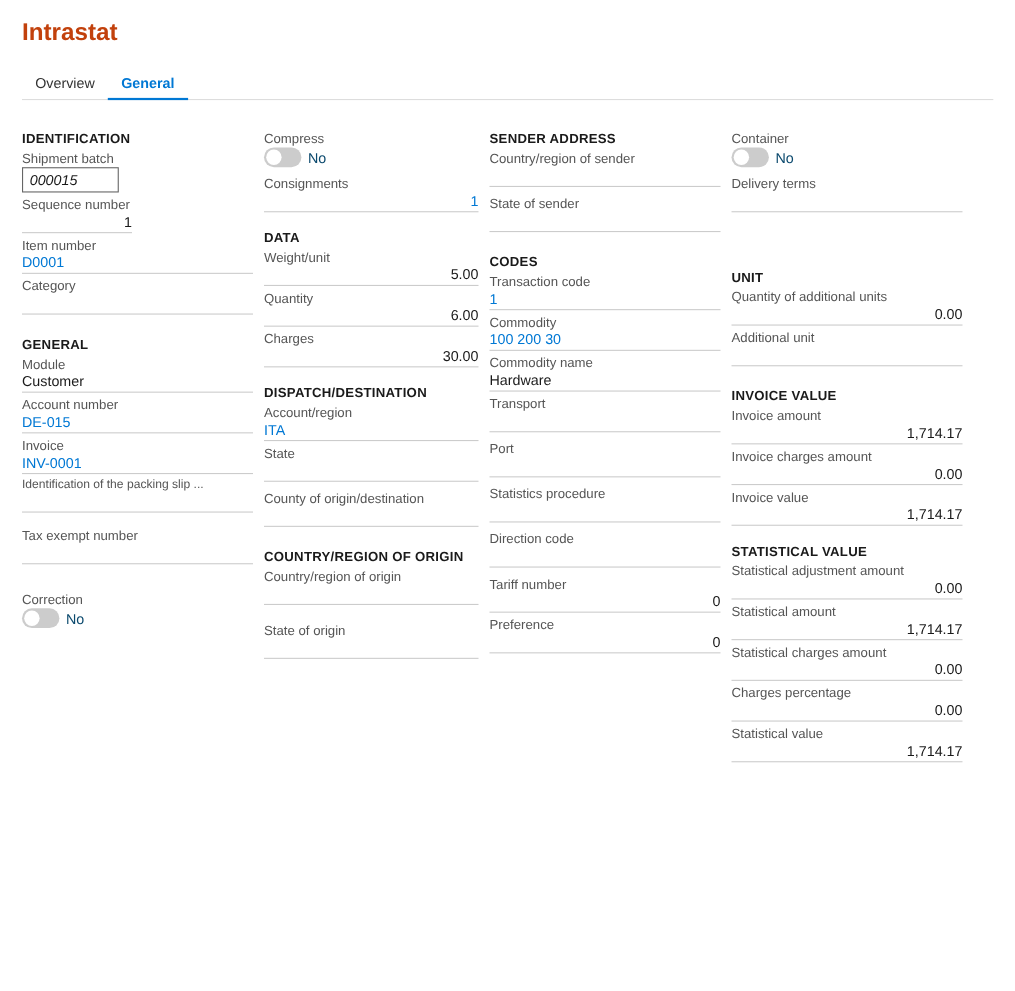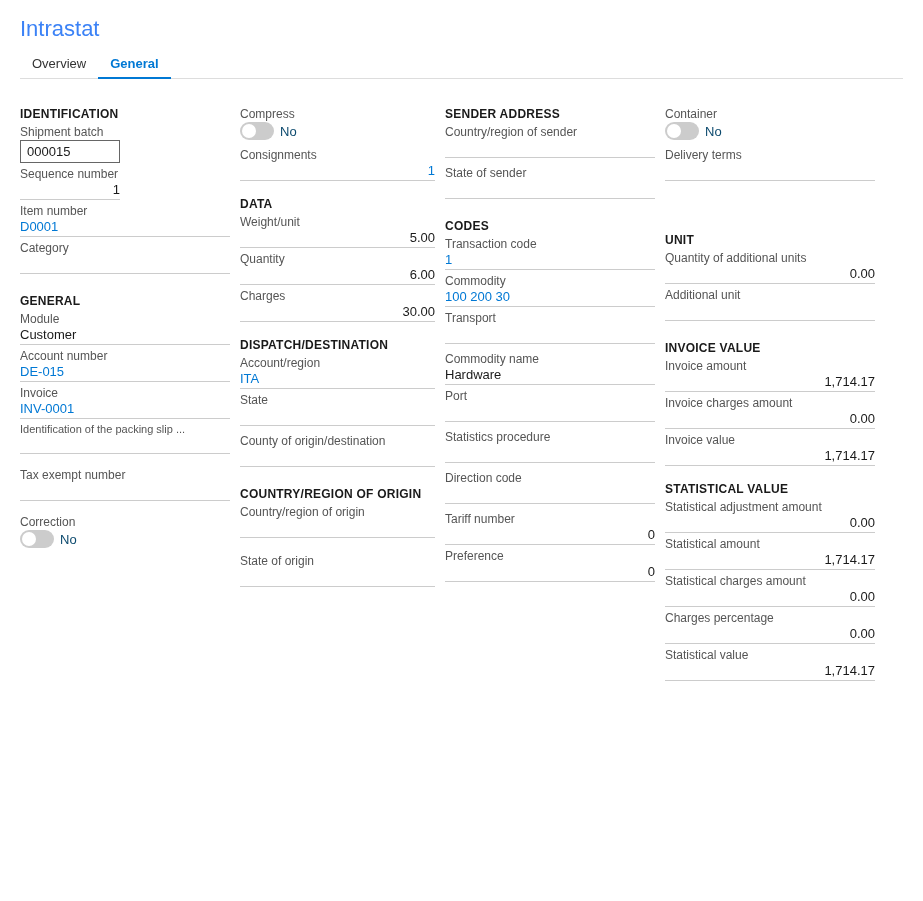--- a/index.html
+++ b/index.html
@@ -7,23 +7,23 @@
       font-family: 'Segoe UI', Tahoma, Geneva, Verdana, sans-serif;
       font-size: 13px;
       color: #333;
       background: #fff;
       padding: 16px 20px;
       width: 923px;
       min-height: 901px;
     }
     h1 {
       font-size: 22px;
-      font-weight: 400;
-      color: #3b82f6;
-      margin-bottom: 8px;
+      font-weight: 700;
+      color: #c2410c;
+      margin-bottom: 20px;
     }
     .tabs {
       display: flex;
       border-bottom: 1px solid #ddd;
       margin-bottom: 16px;
     }
     .tab {
       padding: 6px 12px;
       cursor: pointer;
       font-size: 13px;
@@ -121,21 +121,21 @@
   <div class="tab active">General</div>
 </div>
 
 <div class="content">
 
   <div class="col">
     <div class="section-title">IDENTIFICATION</div>
 
     <div class="field">
       <div class="field-label">Shipment batch</div>
-      <input type="text" class="field-value input-box" style="width: 100px;" value="000015">
+      <input type="text" class="field-value input-box" style="width: 88px; font-style: italic;" value="000015">
     </div>
 
     <div class="field">
       <div class="field-label">Sequence number</div>
       <div class="field-value right" style="width:100px;">1</div>
     </div>
 
     <div class="field">
       <div class="field-label">Item number</div>
       <div class="field-value link">D0001</div>
@@ -166,21 +166,21 @@
     <div class="field">
       <div class="field-label" style="font-size:11px;">Identification of the packing slip ...</div>
       <div class="empty-line"></div>
     </div>
 
     <div class="field" style="margin-top:6px;">
       <div class="field-label">Tax exempt number</div>
       <div class="empty-line"></div>
     </div>
 
-    <div class="field" style="margin-top:6px;">
+    <div class="field" style="margin-top:17px;">
       <div class="field-label">Correction</div>
       <div class="toggle-row">
         <div class="toggle">
           <div class="knob"></div>
         </div>
         <span class="toggle-label">No</span>
       </div>
     </div>
   </div>
 
@@ -266,27 +266,27 @@
       <div class="field-label">Transaction code</div>
       <div class="field-value link">1</div>
     </div>
 
     <div class="field">
       <div class="field-label">Commodity</div>
       <div class="field-value link">100 200 30</div>
     </div>
 
     <div class="field">
-      <div class="field-label">Transport</div>
-      <div class="empty-line"></div>
-    </div>
-
-    <div class="field">
       <div class="field-label">Commodity name</div>
       <div class="field-value">Hardware</div>
+    </div>
+
+    <div class="field">
+      <div class="field-label">Transport</div>
+      <div class="empty-line"></div>
     </div>
 
     <div class="field">
       <div class="field-label">Port</div>
       <div class="empty-line"></div>
     </div>
 
     <div class="field">
       <div class="field-label">Statistics procedure</div>
       <div class="empty-line"></div>

